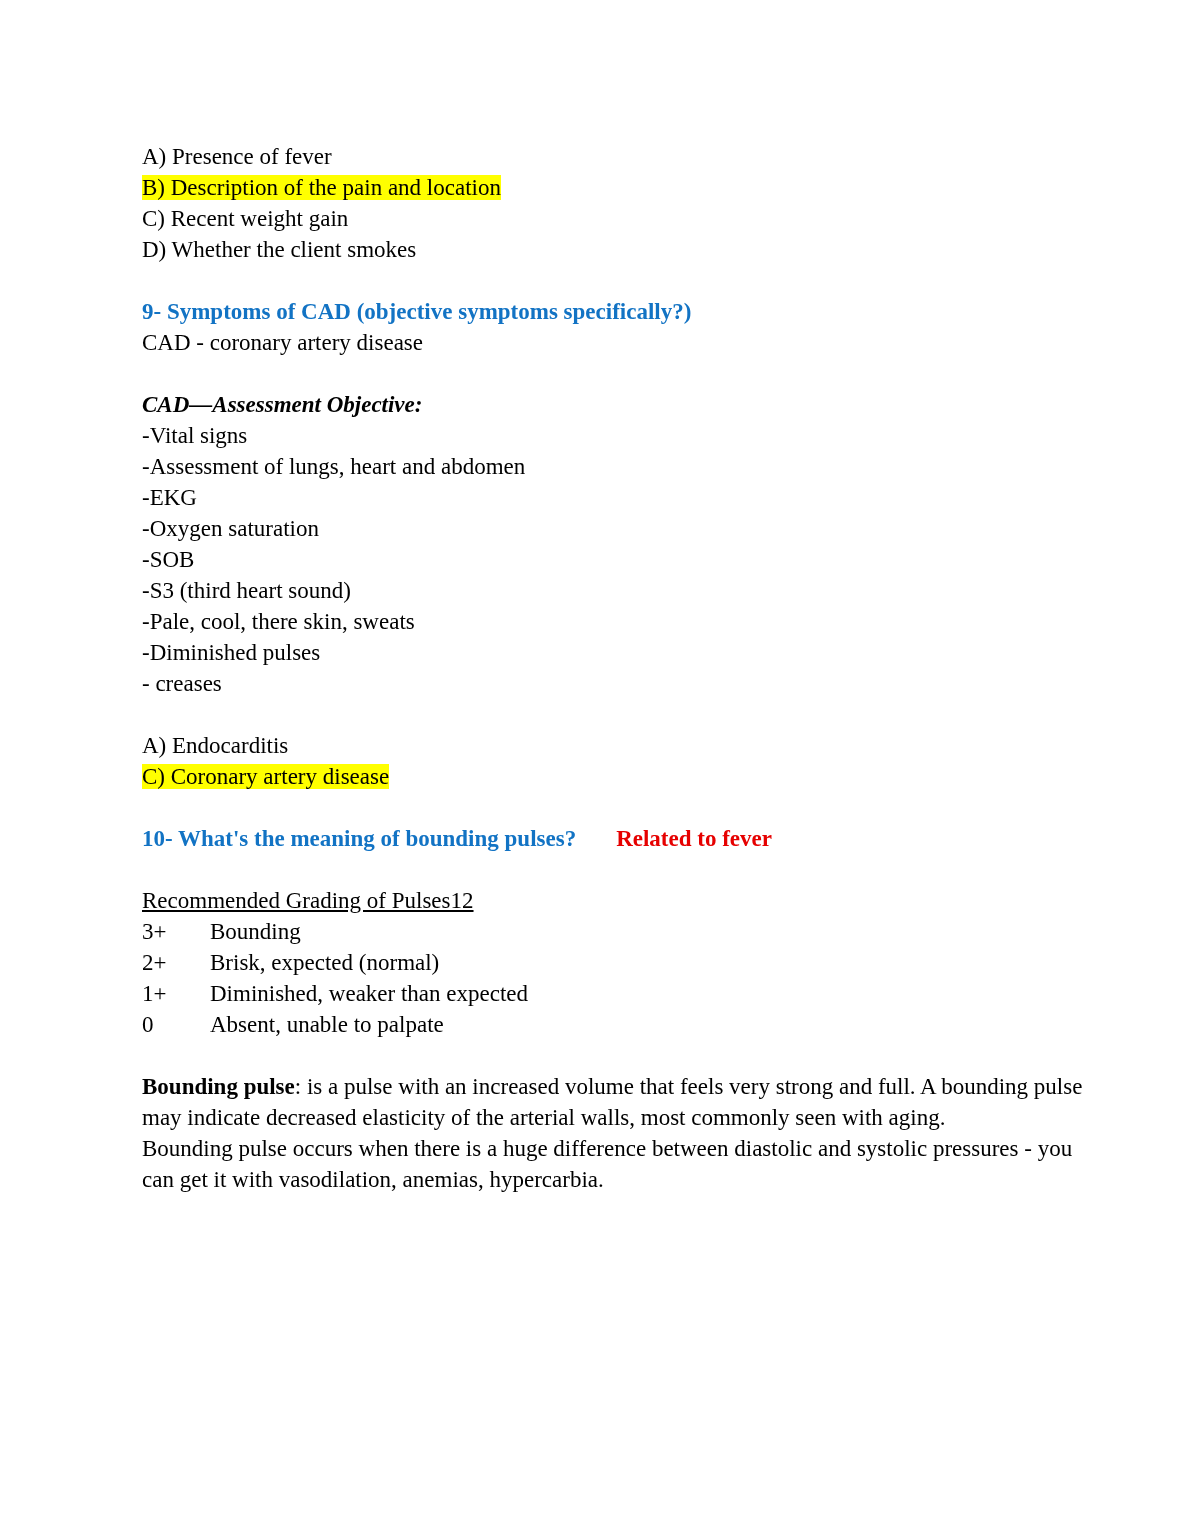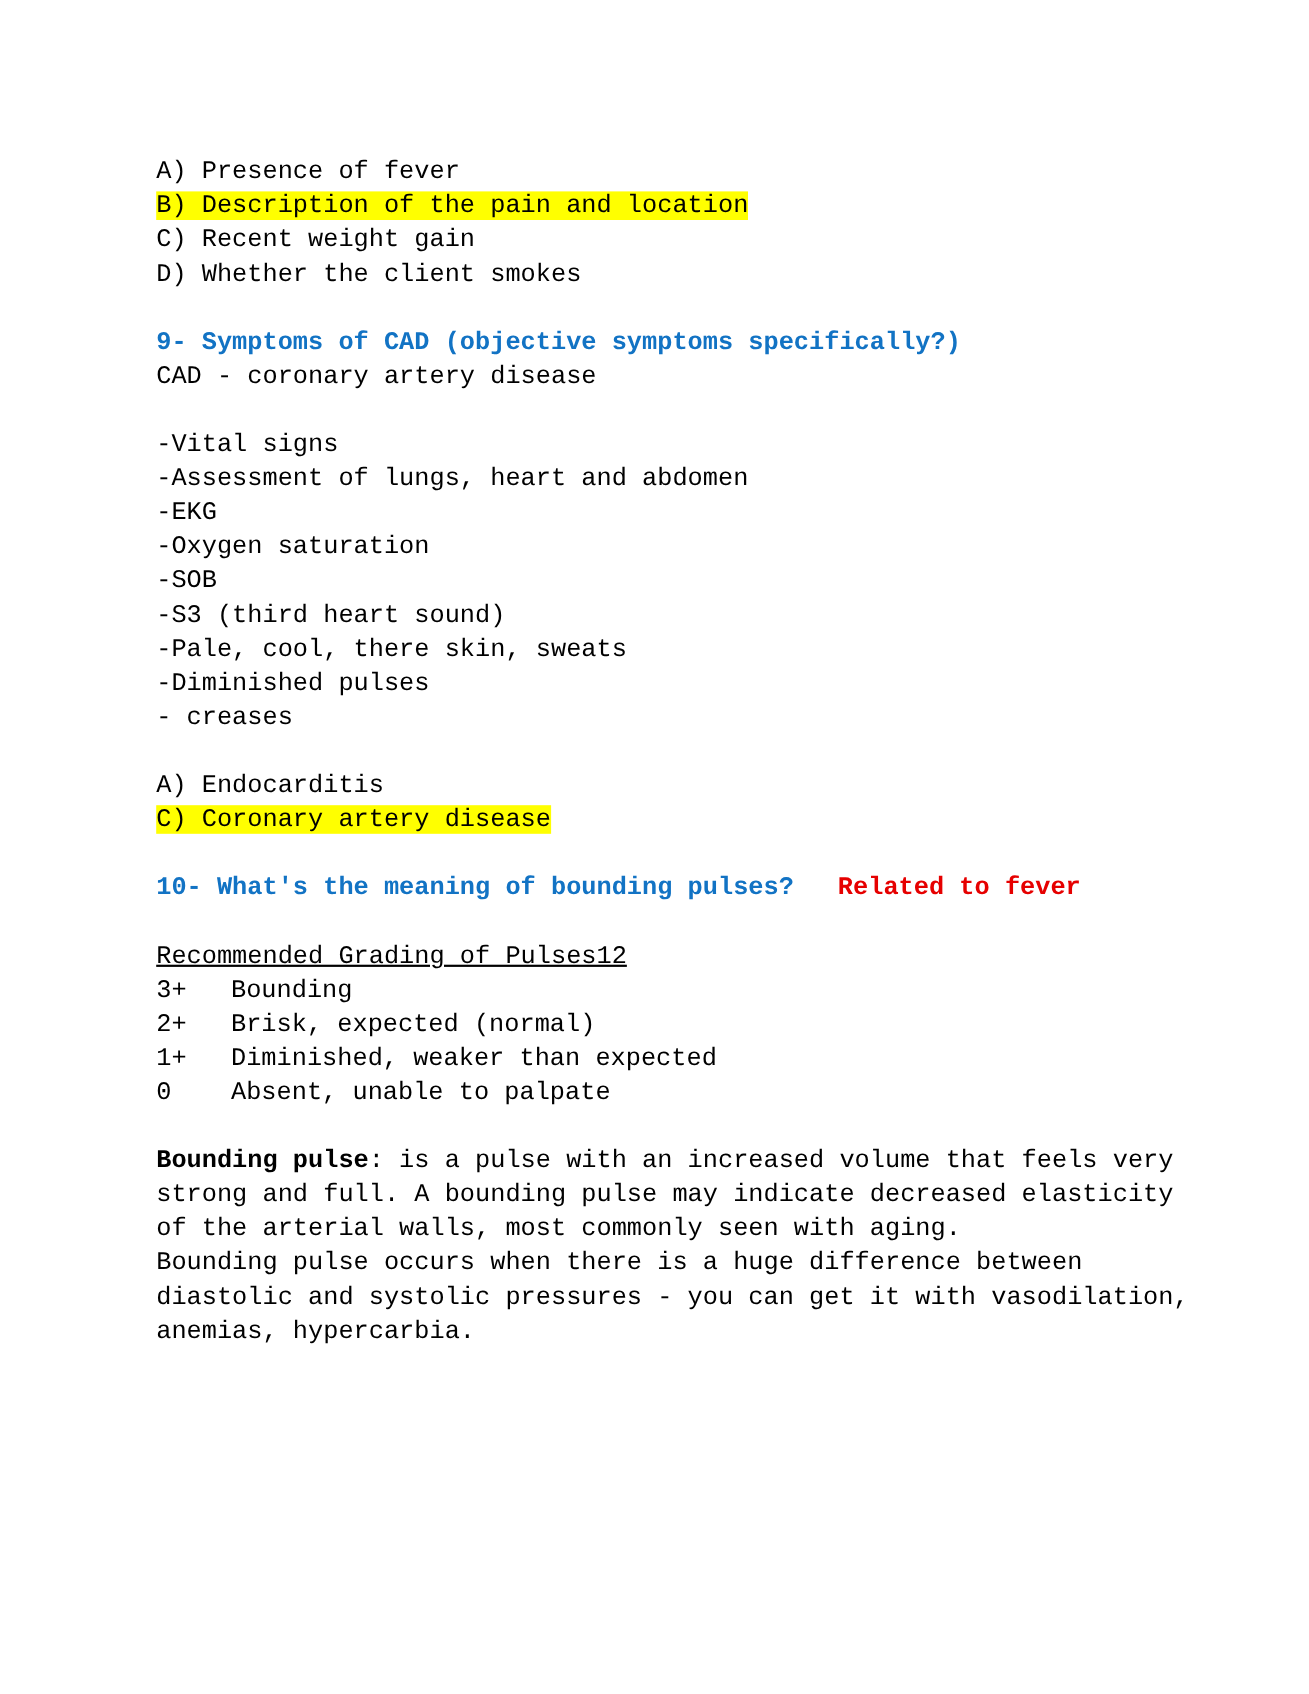--- a/index.html
+++ b/index.html
@@ -7,21 +7,21 @@
     padding: 0;
     background: #ffffff;
   }
   .page {
     position: relative;
     width: 1190px;
     height: 1540px;
     background: var(--page-bg, #ffffff);
     box-sizing: border-box;
     padding: 141px 92px 0 142px;
-    font-family: Liberation Mono, monospace;
+    font-family: Liberation Serif, serif;
     font-size: 23px;
     line-height: 31px;
     color: var(--text, #000000);
     overflow: hidden;
   }
   .para {
     margin: 0;
     padding: 0;
   }
   .run { white-space: pre-wrap; }
@@ -42,20 +42,21 @@
 <div class="page" style="--page-bg: #ffffff; --text: #000000; --hl: #ffff00; --blue: #1273c4; --red: #e60000;">
   <div>
       <p class="para"><span class="run n">A) Presence of fever</span></p>
       <p class="para"><span class="run hl">B) Description of the pain and location</span></p>
       <p class="para"><span class="run n">C) Recent weight gain</span></p>
       <p class="para"><span class="run n">D) Whether the client smokes</span></p>
       <p class="para spacer">&nbsp;</p>
       <p class="para"><span class="run bb">9- Symptoms of CAD (objective symptoms specifically?)</span></p>
       <p class="para"><span class="run n">CAD - coronary artery disease</span></p>
       <p class="para spacer">&nbsp;</p>
+      <p class="para"><span class="run bi">CAD—Assessment Objective:</span></p>
       <p class="para"><span class="run n">-Vital signs</span></p>
       <p class="para"><span class="run n">-Assessment of lungs, heart and abdomen</span></p>
       <p class="para"><span class="run n">-EKG</span></p>
       <p class="para"><span class="run n">-Oxygen saturation</span></p>
       <p class="para"><span class="run n">-SOB</span></p>
       <p class="para"><span class="run n">-S3 (third heart sound)</span></p>
       <p class="para"><span class="run n">-Pale, cool, there skin, sweats</span></p>
       <p class="para"><span class="run n">-Diminished pulses</span></p>
       <p class="para"><span class="run n">- creases</span></p>
       <p class="para spacer">&nbsp;</p>

